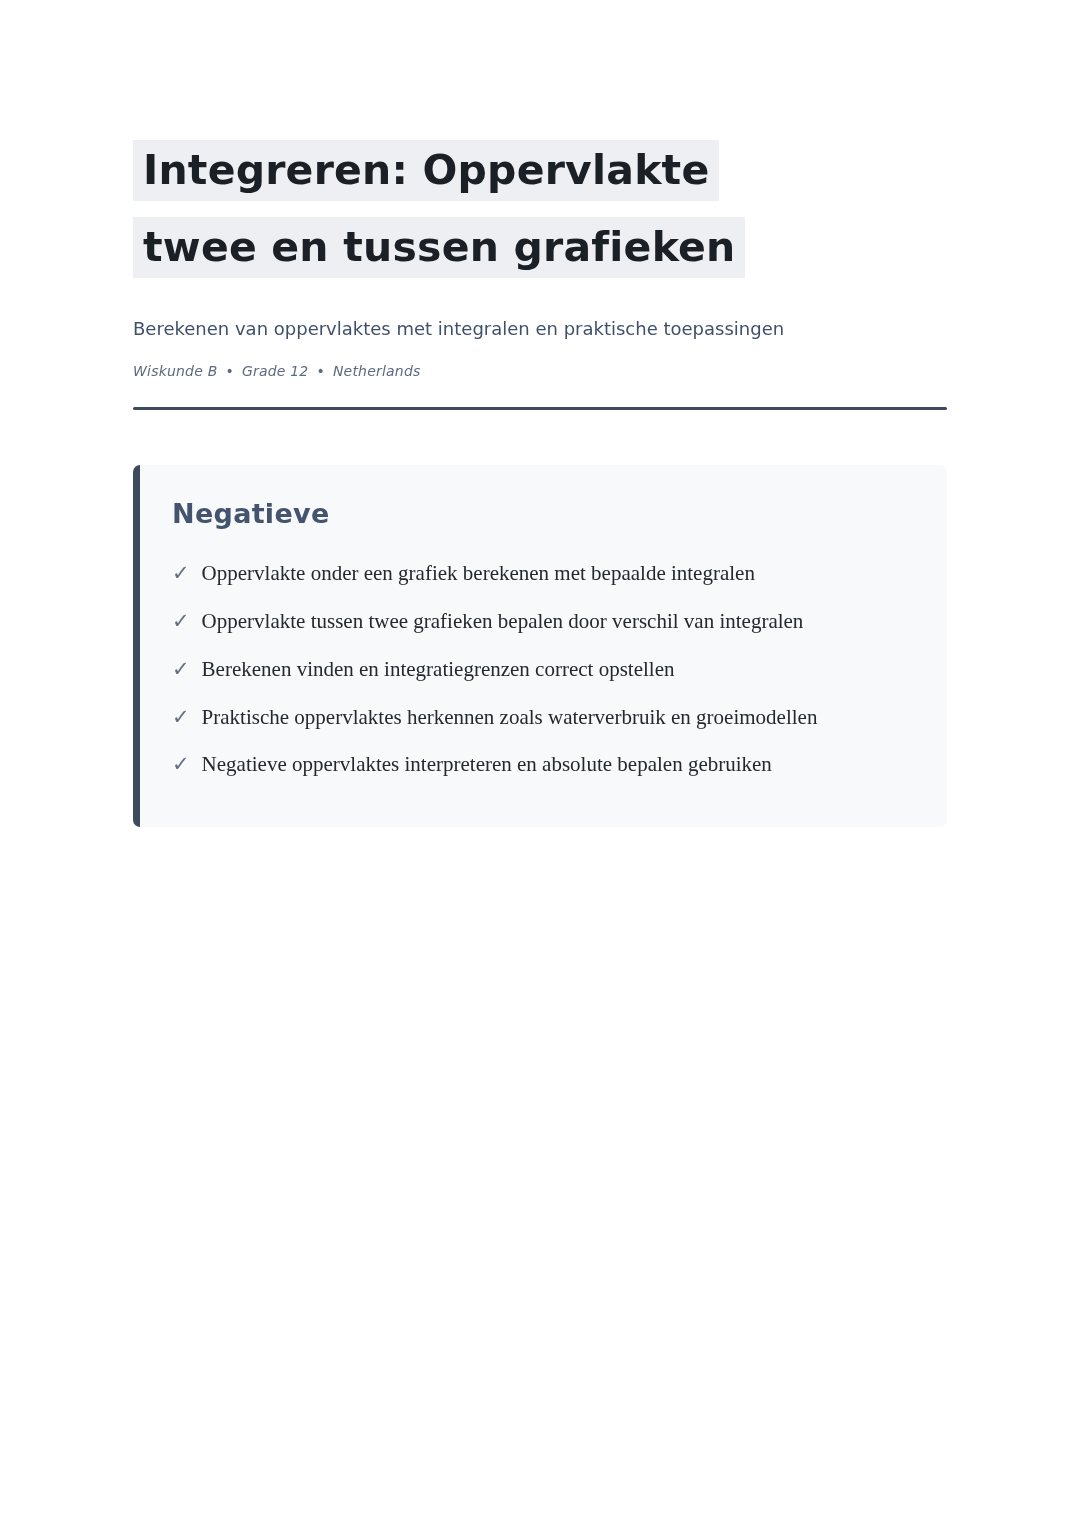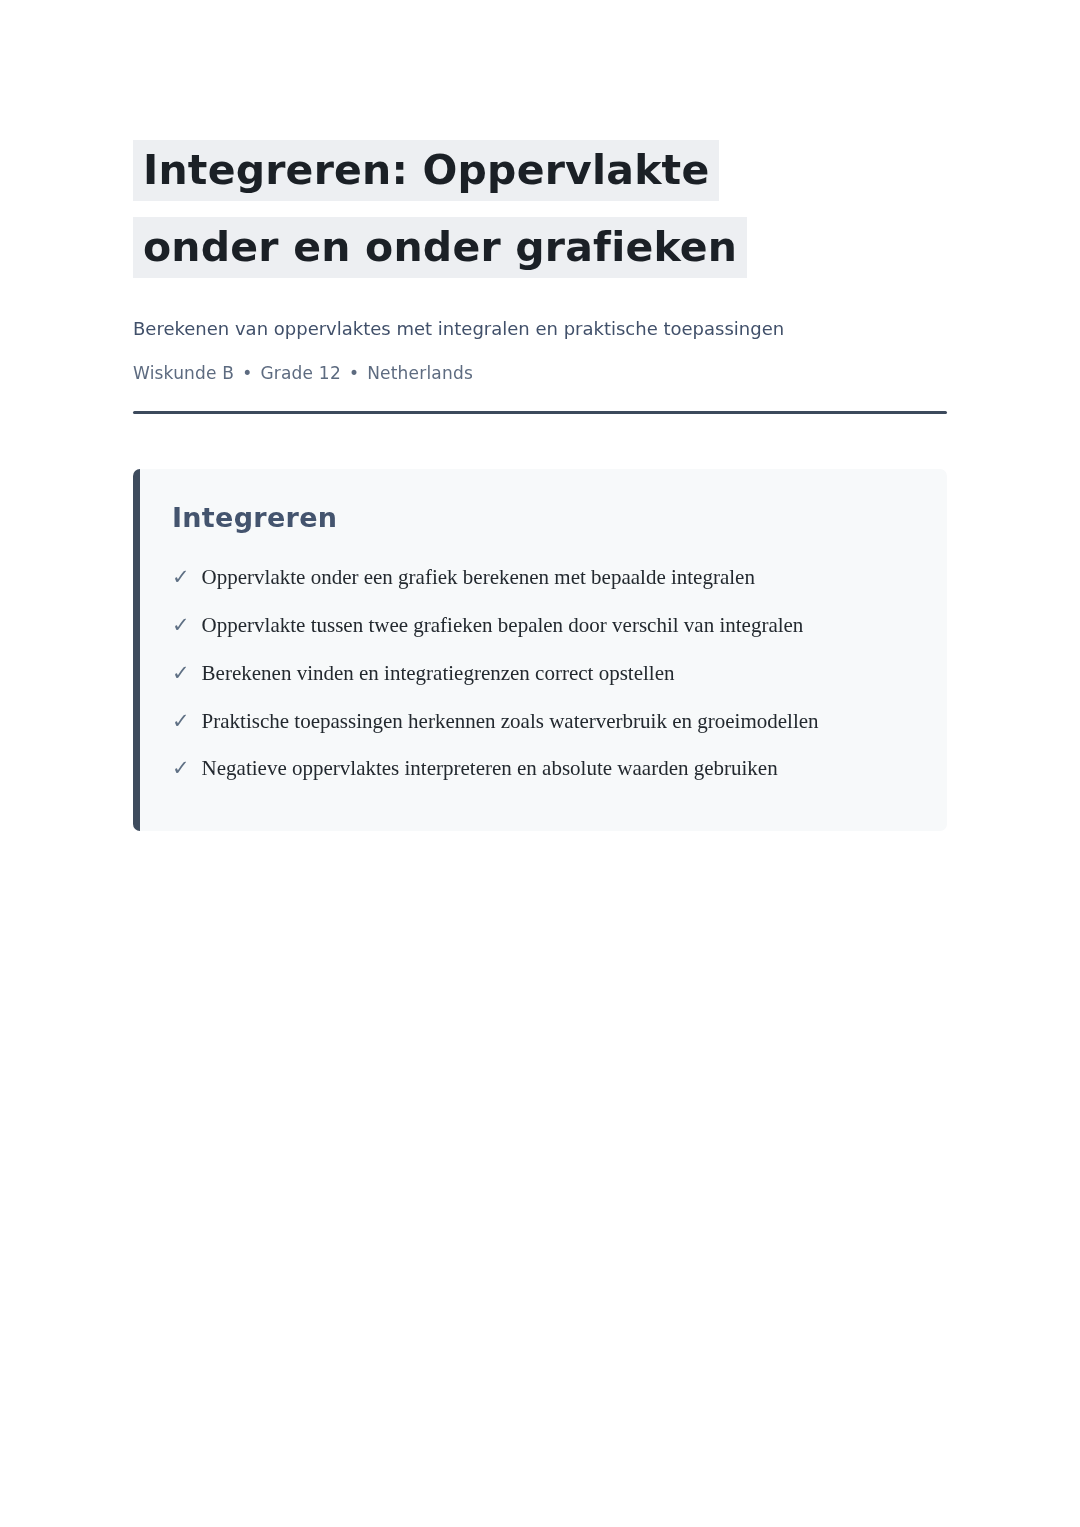--- a/index.html
+++ b/index.html
@@ -46,23 +46,24 @@
     max-width: 725px;
     font-size: 18px;
     font-weight: normal;
     line-height: 1.85;
     color: #41506a;
   }
 
   
   .doc-meta {
     margin-top: 18px;
-    font-size: 17px;
+    font-size: 14px;
     color: #5d6b80;
     letter-spacing: 0.2px;
+    font-style: italic;
   }
   .doc-meta .sep {
     margin: 0 8px;
     color: #5d6b80;
   }
 
   
   .divider {
     margin-top: 28px;
     width: 814px;
@@ -116,49 +117,49 @@
     max-width: 700px;
     font-family: Liberation Serif, serif;
   }
 </style>
 </head>
 <body>
 
 <div class="page">
   <div class="content">
 
-    <h1 class="doc-title"><span class="hl">Integreren: Oppervlakte</span><br><span class="hl">onder en onder grafieken</span></h1>
+    <h1 class="doc-title"><span class="hl">Integreren: Oppervlakte</span><br><span class="hl">twee en tussen grafieken</span></h1>
 
     <p class="doc-subtitle">Berekenen van oppervlaktes met integralen en praktische toepassingen</p>
 
     <p class="doc-meta"><span>Wiskunde B</span><span class="sep">•</span><span>Grade 12</span><span class="sep">•</span><span>Netherlands</span></p>
 
     <div class="divider"></div>
 
     <section class="objectives-card">
-      <h2 class="objectives-heading">Integreren</h2>
+      <h2 class="objectives-heading">Negatieve</h2>
 
       <ul class="objectives-list">
         <li>
           <span class="check">✓</span>
           <span class="obj-text">Oppervlakte onder een grafiek berekenen met bepaalde integralen</span>
         </li>
         <li>
           <span class="check">✓</span>
           <span class="obj-text">Oppervlakte tussen twee grafieken bepalen door verschil van integralen</span>
         </li>
         <li>
           <span class="check">✓</span>
           <span class="obj-text">Berekenen vinden en integratiegrenzen correct opstellen</span>
         </li>
         <li>
           <span class="check">✓</span>
-          <span class="obj-text">Praktische toepassingen herkennen zoals waterverbruik en groeimodellen</span>
+          <span class="obj-text">Praktische oppervlaktes herkennen zoals waterverbruik en groeimodellen</span>
         </li>
         <li>
           <span class="check">✓</span>
-          <span class="obj-text">Negatieve oppervlaktes interpreteren en absolute waarden gebruiken</span>
+          <span class="obj-text">Negatieve oppervlaktes interpreteren en absolute bepalen gebruiken</span>
         </li>
       </ul>
     </section>
 
   </div>
 </div>
 
 </body></html>

